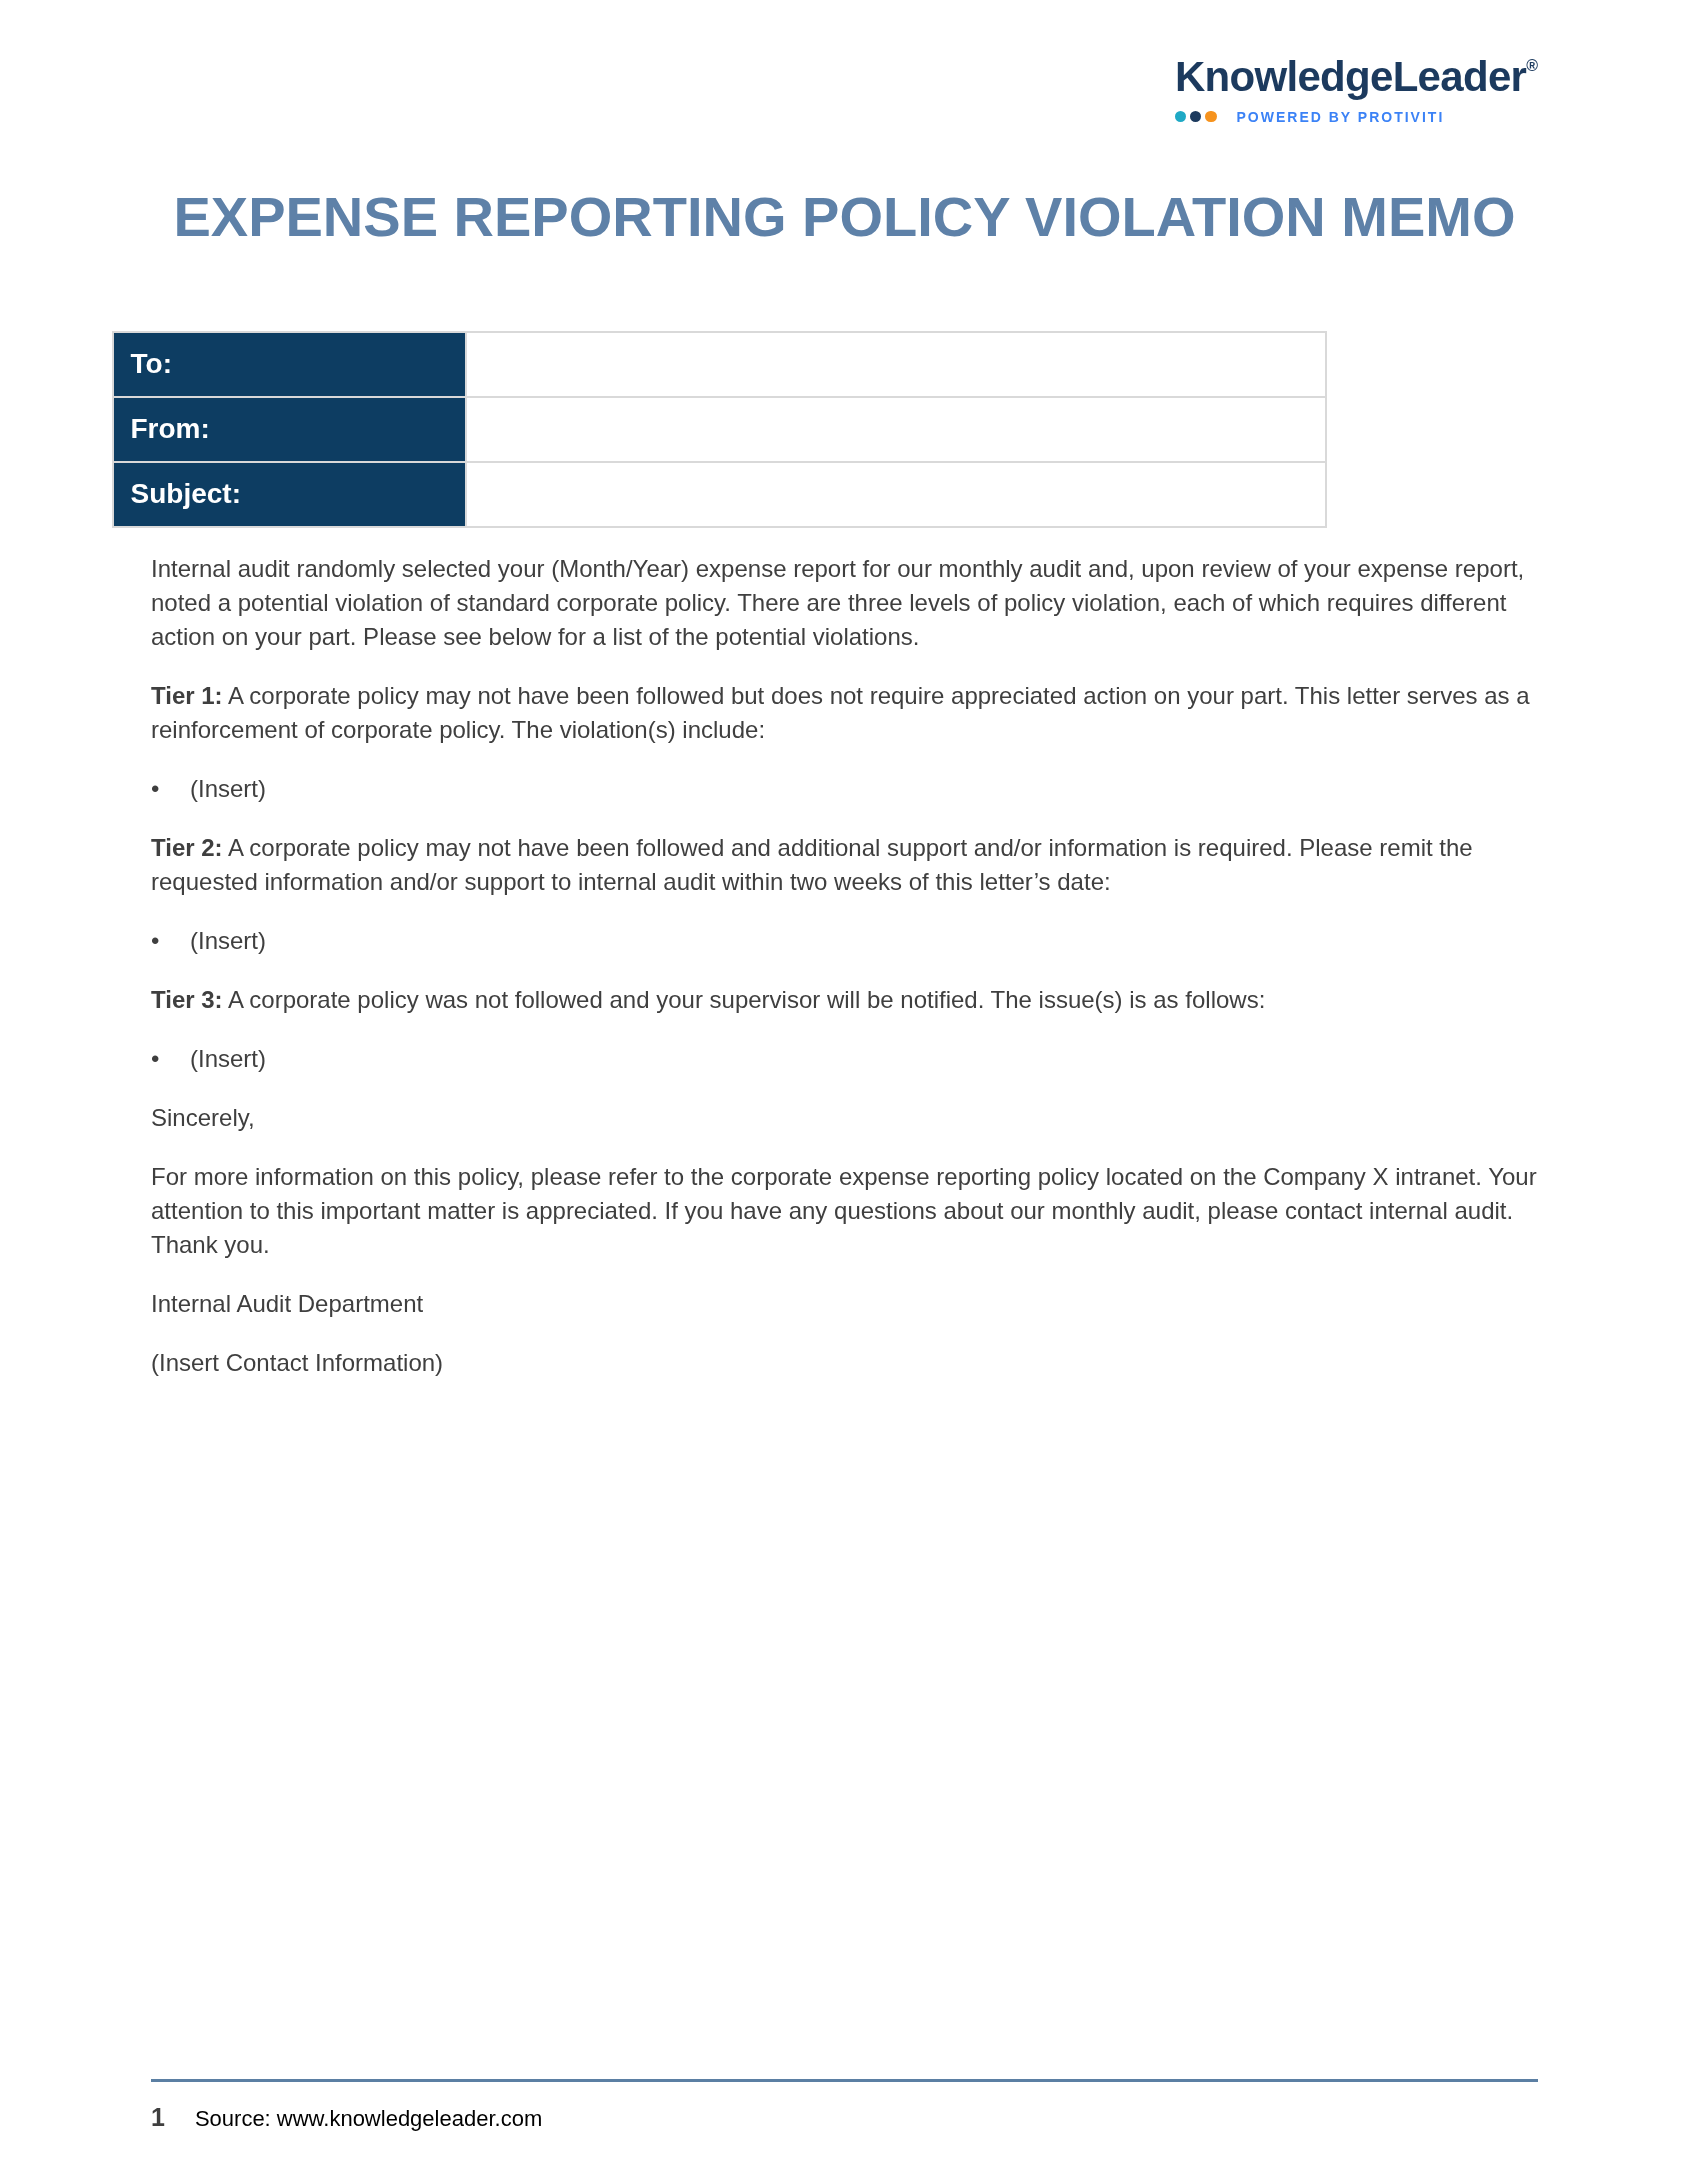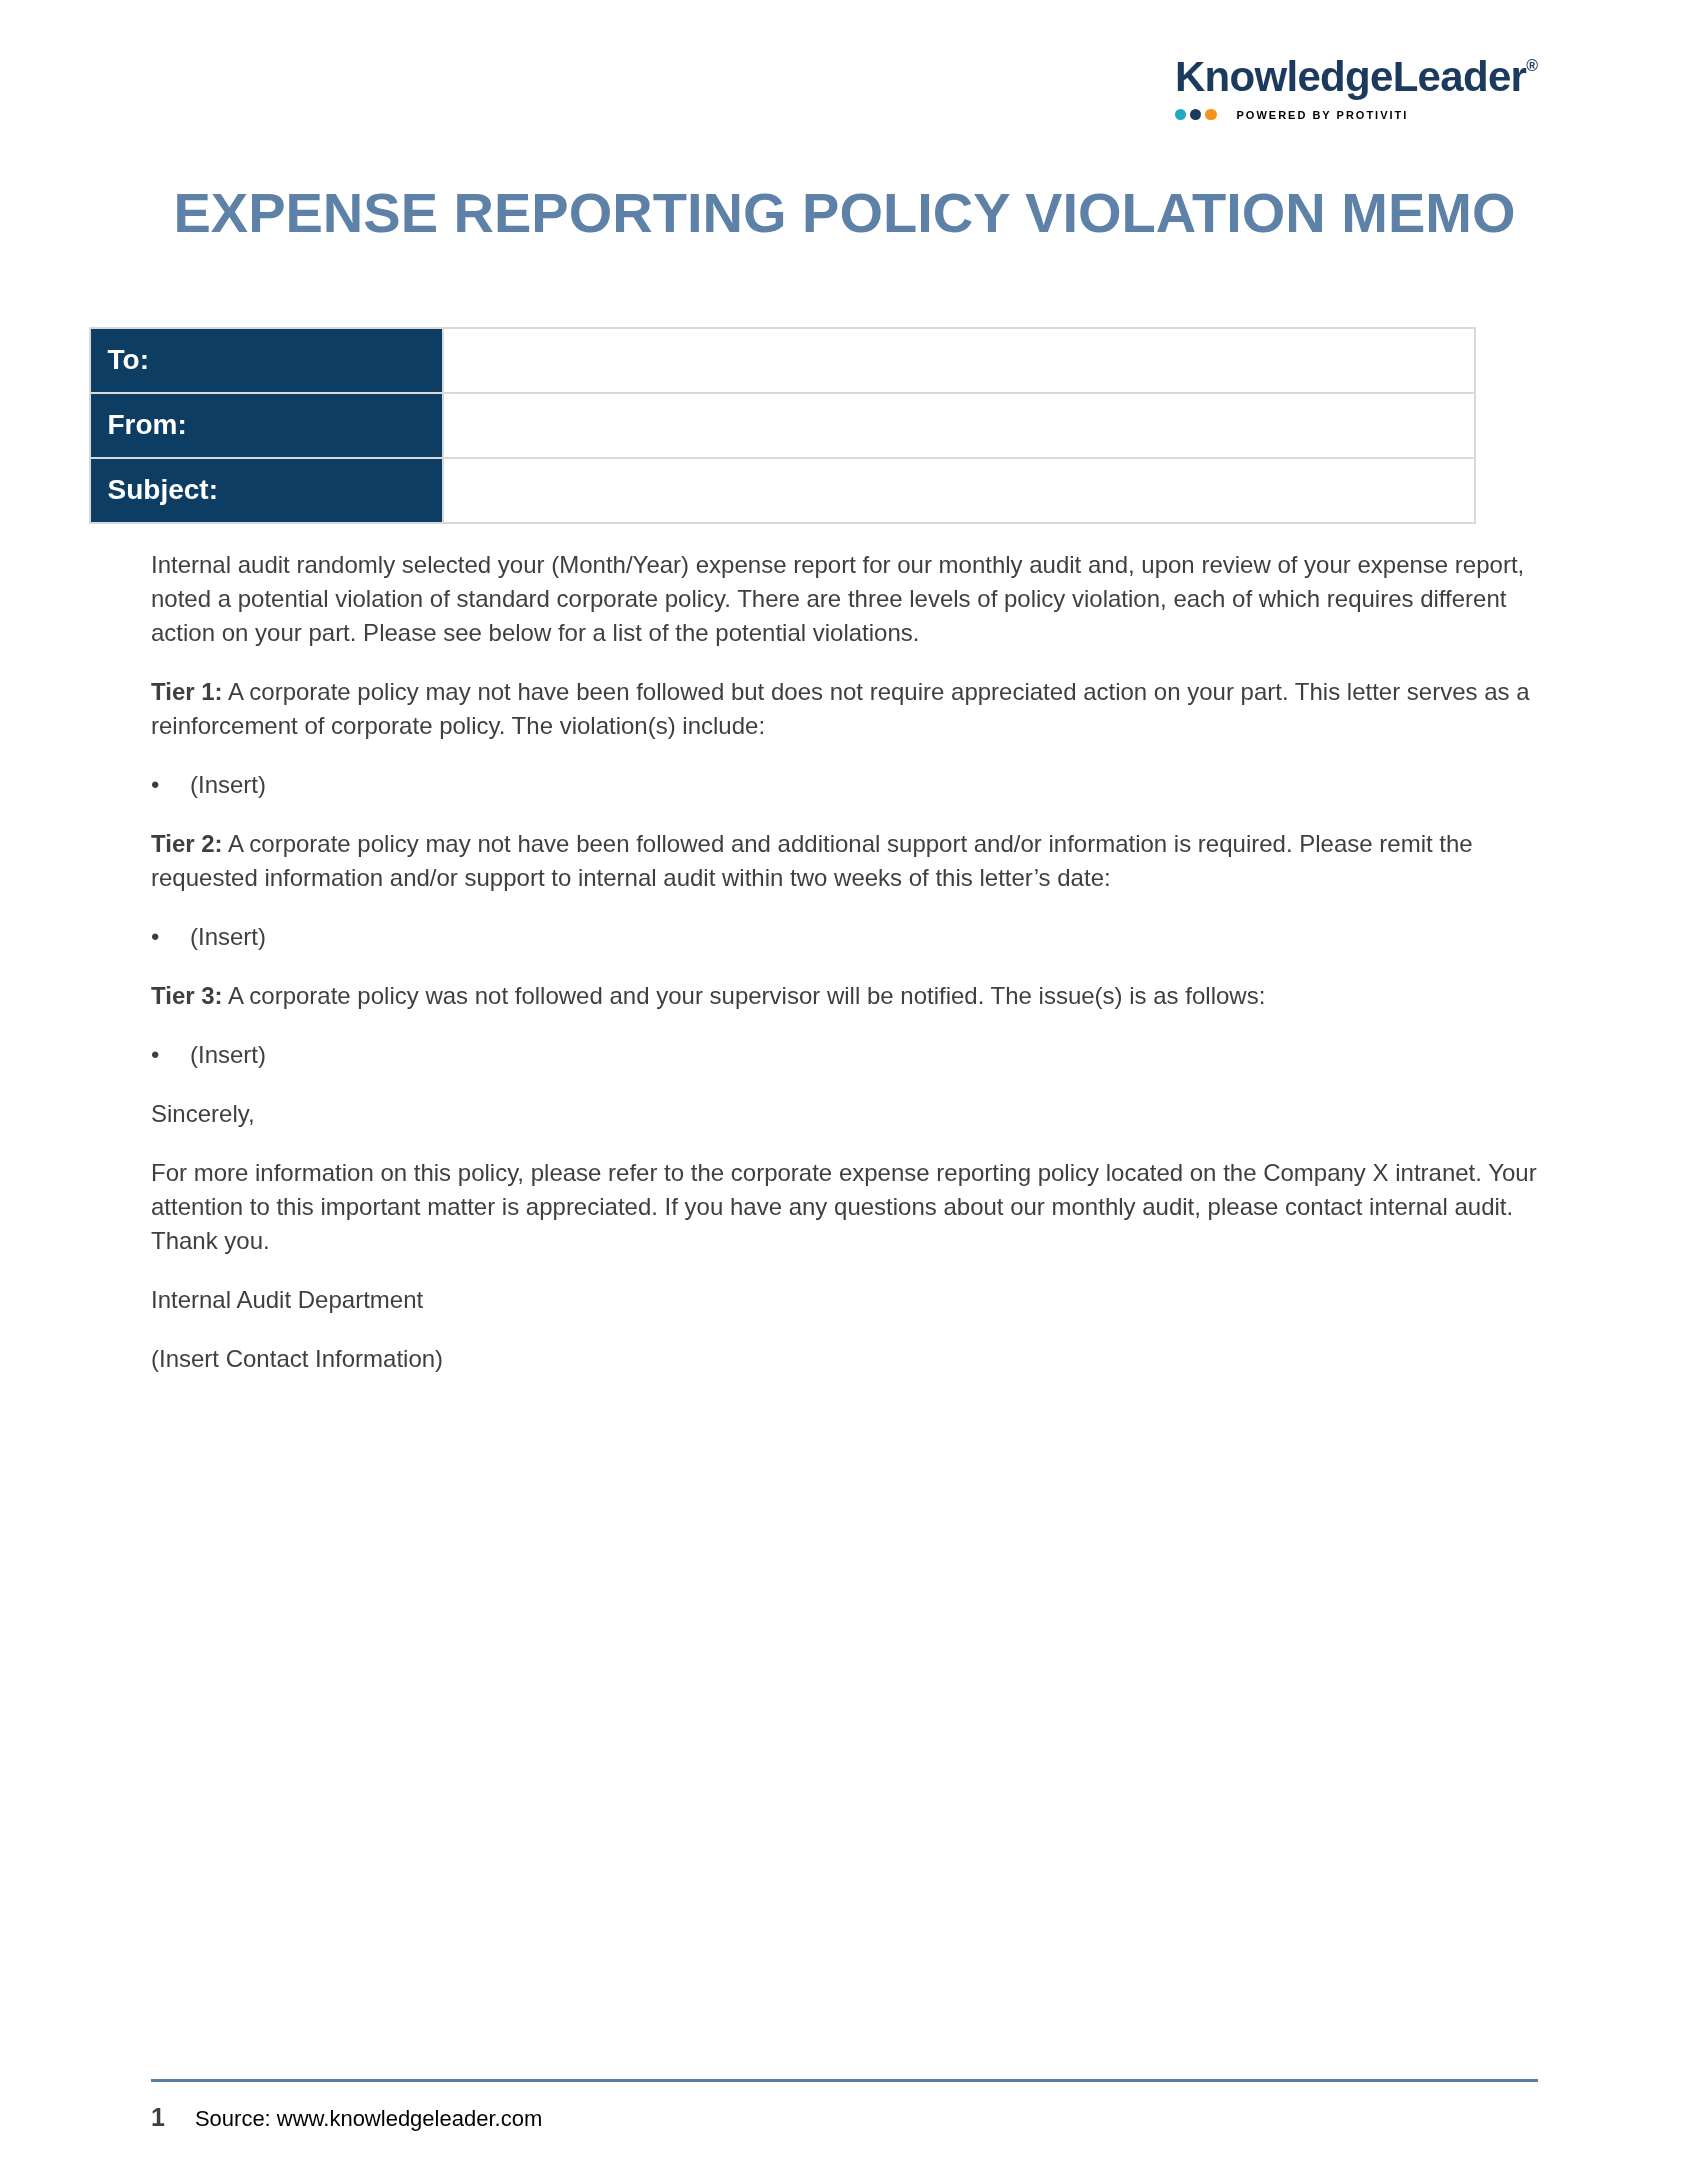--- a/index.html
+++ b/index.html
@@ -20,39 +20,39 @@
     font-size: 42px; font-weight: bold; color: #1c3a5e;
     letter-spacing: -0.7px; line-height: 1; white-space: nowrap;
   }
   .reg-mark { font-size: 16px; font-weight: bold; vertical-align: 20px; letter-spacing: 0; }
   .tagline-row { display: flex; align-items: center; margin-top: 10.6px; }
   .dot { width: 11.2px; height: 11.2px; border-radius: 50%; margin-right: 4px; }
   .dot-teal { background: #1fa9c5; }
   .dot-navy { background: #1c3a5e; }
   .dot-orange { background: #f6931e; }
   .tagline {
-    margin-left: 16px; font-size: 11px; font-weight: bold;
-    letter-spacing: 2px; color: #000000; white-space: nowrap;
+    margin-left: 16px; font-size: 14px; font-weight: bold;
+    letter-spacing: 2px; color: #3b82f6; white-space: nowrap;
   }
 
   
   .doc-title {
     margin: 64px 149px 0 151px;
     text-align: center;
     font-size: 56px; font-weight: bold; line-height: 1;
     color: #5e81a8;
     letter-spacing: 0px;
     white-space: nowrap;
   }
 
   
   .memo-table {
-    margin: 86px 0 0 89px;
+    margin: 86px 0 0 112px;
     border-collapse: collapse;
-    width: 1387px;
+    width: 1215px;
     table-layout: fixed;
   }
   .memo-table td { border: 2px solid #d9d9d9; height: 65px; box-sizing: border-box; }
   .label-cell {
     width: 353px;
     background: #0d3d62;
     color: #ffffff;
     font-weight: bold;
     font-size: 28px;
     padding: 0 0 0 16.5px;

